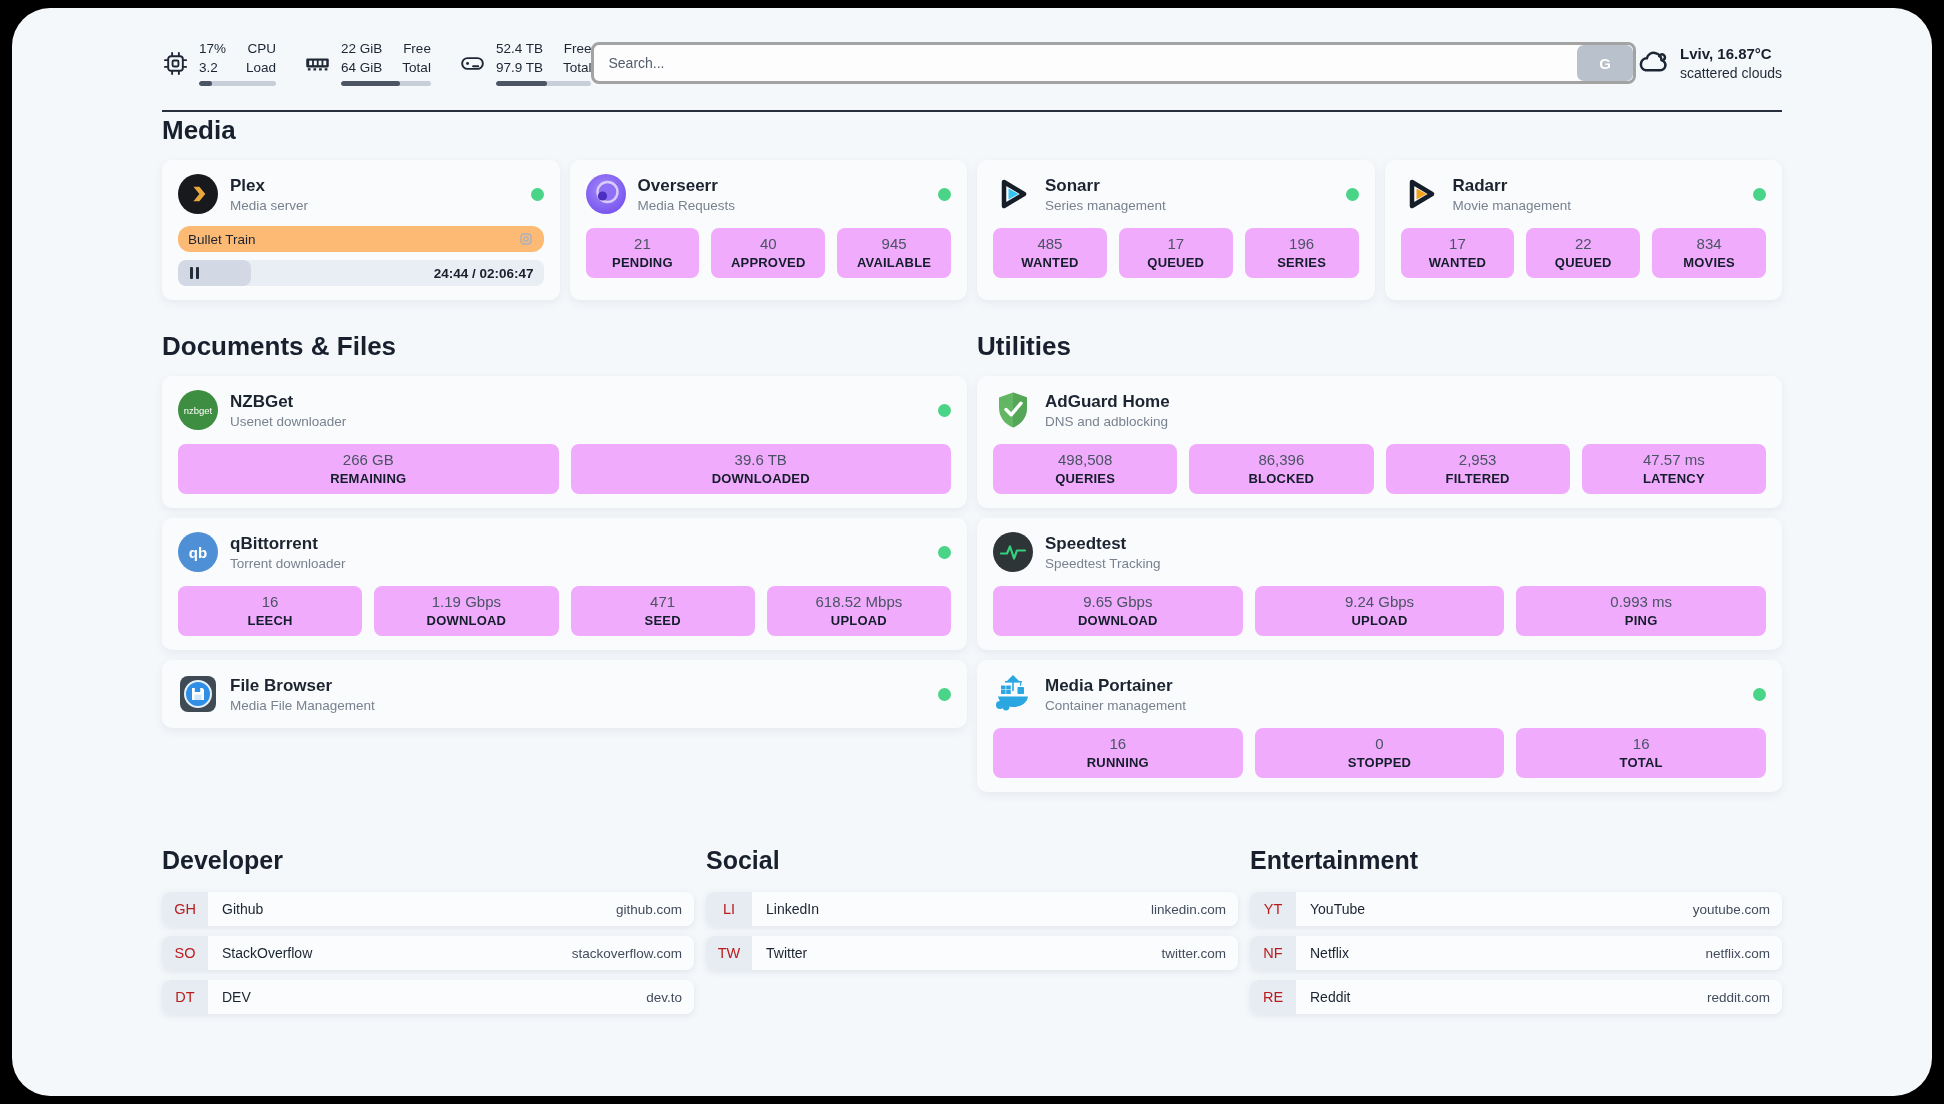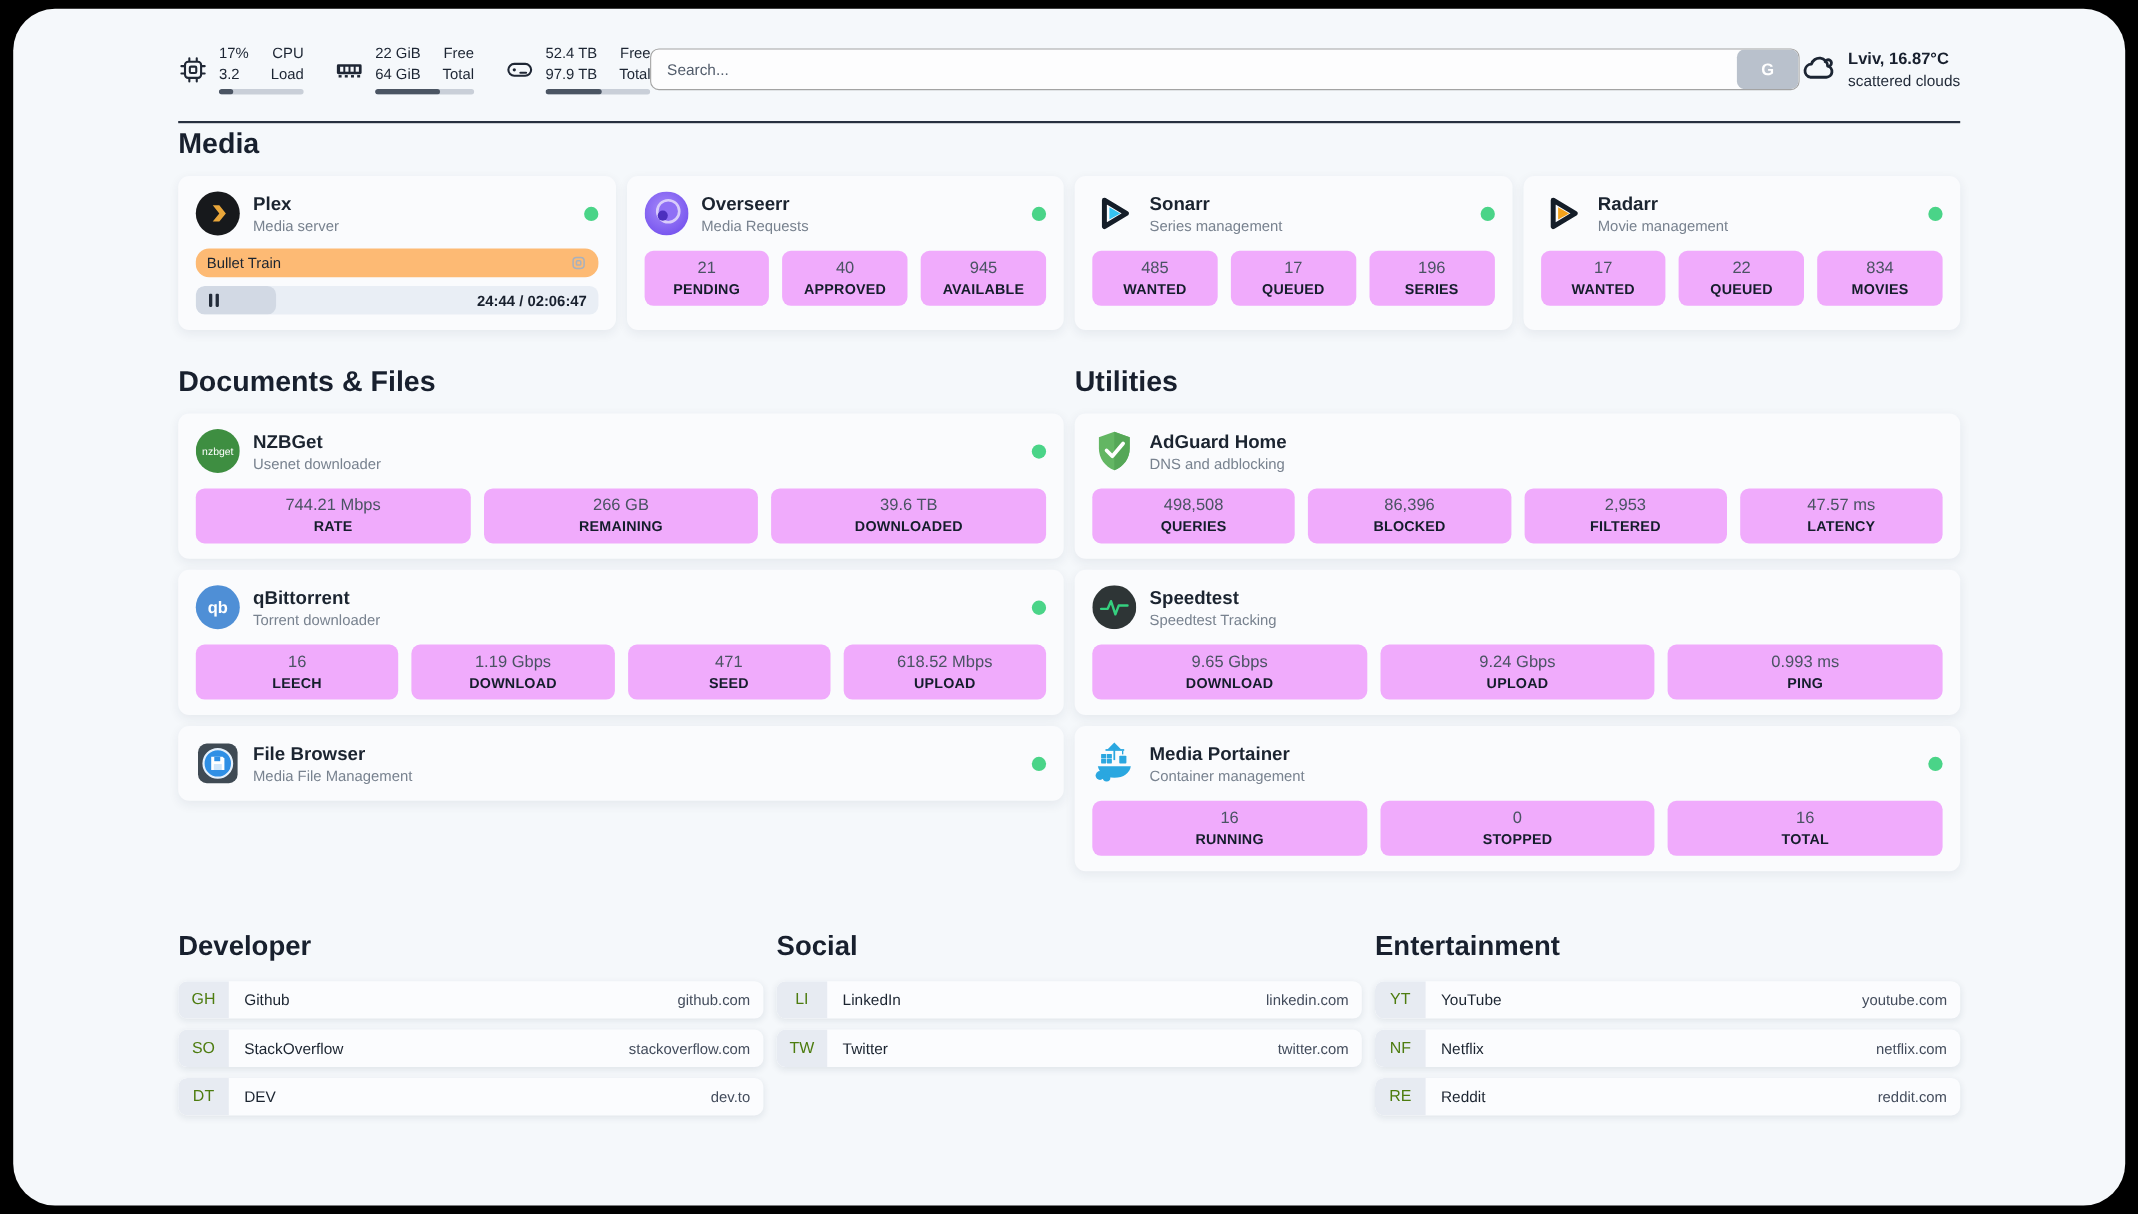--- a/index.html
+++ b/index.html
@@ -20,21 +20,21 @@
   .sys-stats{display:flex;gap:28px;flex:none;}
   .sys-stat{display:flex;align-items:center;gap:10px;}
   .sys-icon{width:27px;height:27px;display:flex;align-items:center;justify-content:center;flex:none;}
   .sys-icon svg{width:27px;height:27px;}
   .sys-text{position:relative;display:flex;gap:20px;padding-bottom:9px;}
   .sys-col{display:flex;flex-direction:column;font-size:13.5px;line-height:1.4;color:#1c2533;}
   .sys-col.vals{align-items:flex-start;}
   .sys-col.labs{align-items:flex-end;}
   .sys-bar{position:absolute;left:0;right:0;bottom:0;height:5px;border-radius:3px;background:#c9cfd8;overflow:hidden;}
   .sys-fill{display:block;height:100%;border-radius:3px;background:#4b5563;}
-  .search{flex:1;display:flex;align-items:stretch;height:36px;background:#fdfdfe;border:1px solid #a3a3a3;border-radius:8px;overflow:hidden;}
+  .search{flex:1;display:flex;align-items:stretch;height:36px;background:#fdfdfe;border:3px solid #a3a3a3;border-radius:8px;overflow:hidden;}
   .search input{flex:1;border:none;outline:none;background:transparent;padding:0 14px;font-size:14px;color:#1c2533;font-family:inherit;}
   .search input::placeholder{color:#525c6b;}
   .g-btn{width:56px;border:none;background:#b9c1cc;color:#fff;font-size:15px;font-weight:bold;border-radius:7px;cursor:pointer;font-family:inherit;}
   .weather{display:flex;align-items:center;gap:10px;flex:none;}
   .weather-icon svg{width:34px;height:34px;}
   .weather-loc{font-size:15px;font-weight:700;color:#18202e;line-height:1.3;}
   .weather-cond{font-size:14px;color:#1f2836;line-height:1.3;}
   .hdr-divider{margin-top:18px;border-bottom:2px solid #27303f;}
   
   h1.section{font-size:26px;font-weight:600;color:#18202e;margin:0;line-height:36px;}
@@ -63,21 +63,21 @@
   .progress-line{margin-top:8px;position:relative;background:#e9eef5;border-radius:8px;height:26px;display:flex;align-items:center;padding:0 10px;overflow:hidden;}
   .progress-fill{position:absolute;left:0;top:0;bottom:0;border-radius:8px;background:#d2d9e4;}
   .pause-icon{position:relative;display:flex;gap:3px;margin-left:2px;}
   .pause-icon span{display:block;width:3px;height:12px;background:#232c3a;border-radius:1px;}
   .play-time{margin-left:auto;position:relative;font-size:13.5px;font-weight:600;color:#18202e;}
   
   .bm-grid{display:grid;grid-template-columns:repeat(3,1fr);gap:12px;margin-top:50px;}
   .bm-grid h1.section{font-size:25px;margin-bottom:14px;}
   .bm-list{display:flex;flex-direction:column;gap:10px;}
   .bm-row{display:flex;align-items:center;height:34px;background:#fbfcfe;border-radius:8px;box-shadow:0 2px 7px rgba(25,39,68,0.09);overflow:hidden;cursor:pointer;}
-  .bm-badge{width:46px;align-self:stretch;background:#e7ebf2;display:flex;align-items:center;justify-content:center;font-size:14.5px;color:#4d7c0f;border-radius:8px 0 0 8px;flex:none;}
+  .bm-badge{width:46px;align-self:stretch;background:#e7ebf2;display:flex;align-items:center;justify-content:center;font-size:14.5px;color:#b91c1c;border-radius:8px 0 0 8px;flex:none;}
   .bm-name{margin-left:14px;font-size:14px;color:#1b2430;}
   .bm-domain{margin-left:auto;margin-right:12px;font-size:13.5px;color:#434c5c;}
   
   .icon-plex{background:#17191c;}
   .icon-plex svg{width:22px;height:22px;}
   .icon-qb{background:#4f8fd6;color:#fff;font-size:15px;font-weight:600;}
   .icon-fb,.icon-portainer{border-radius:8px;background:transparent;}
 </style>
 </head>
 <body>
@@ -329,24 +329,20 @@
                 <text x="20" y="23.5" text-anchor="middle" font-size="9.5" fill="#ffffff" font-family="Liberation Sans, sans-serif">nzbget</text>
               </svg>
             </span>
             <div class="app-meta">
               <div class="app-name">NZBGet</div>
               <div class="app-desc">Usenet downloader</div>
             </div>
             <span class="status-dot"></span>
           </div>
           <div class="stat-row">
-            <div class="stat-tile">
-              <div class="stat-value">744.21 Mbps</div>
-              <div class="stat-label">RATE</div>
-            </div>
             <div class="stat-tile">
               <div class="stat-value">266 GB</div>
               <div class="stat-label">REMAINING</div>
             </div>
             <div class="stat-tile">
               <div class="stat-value">39.6 TB</div>
               <div class="stat-label">DOWNLOADED</div>
             </div>
           </div>
         </div>

